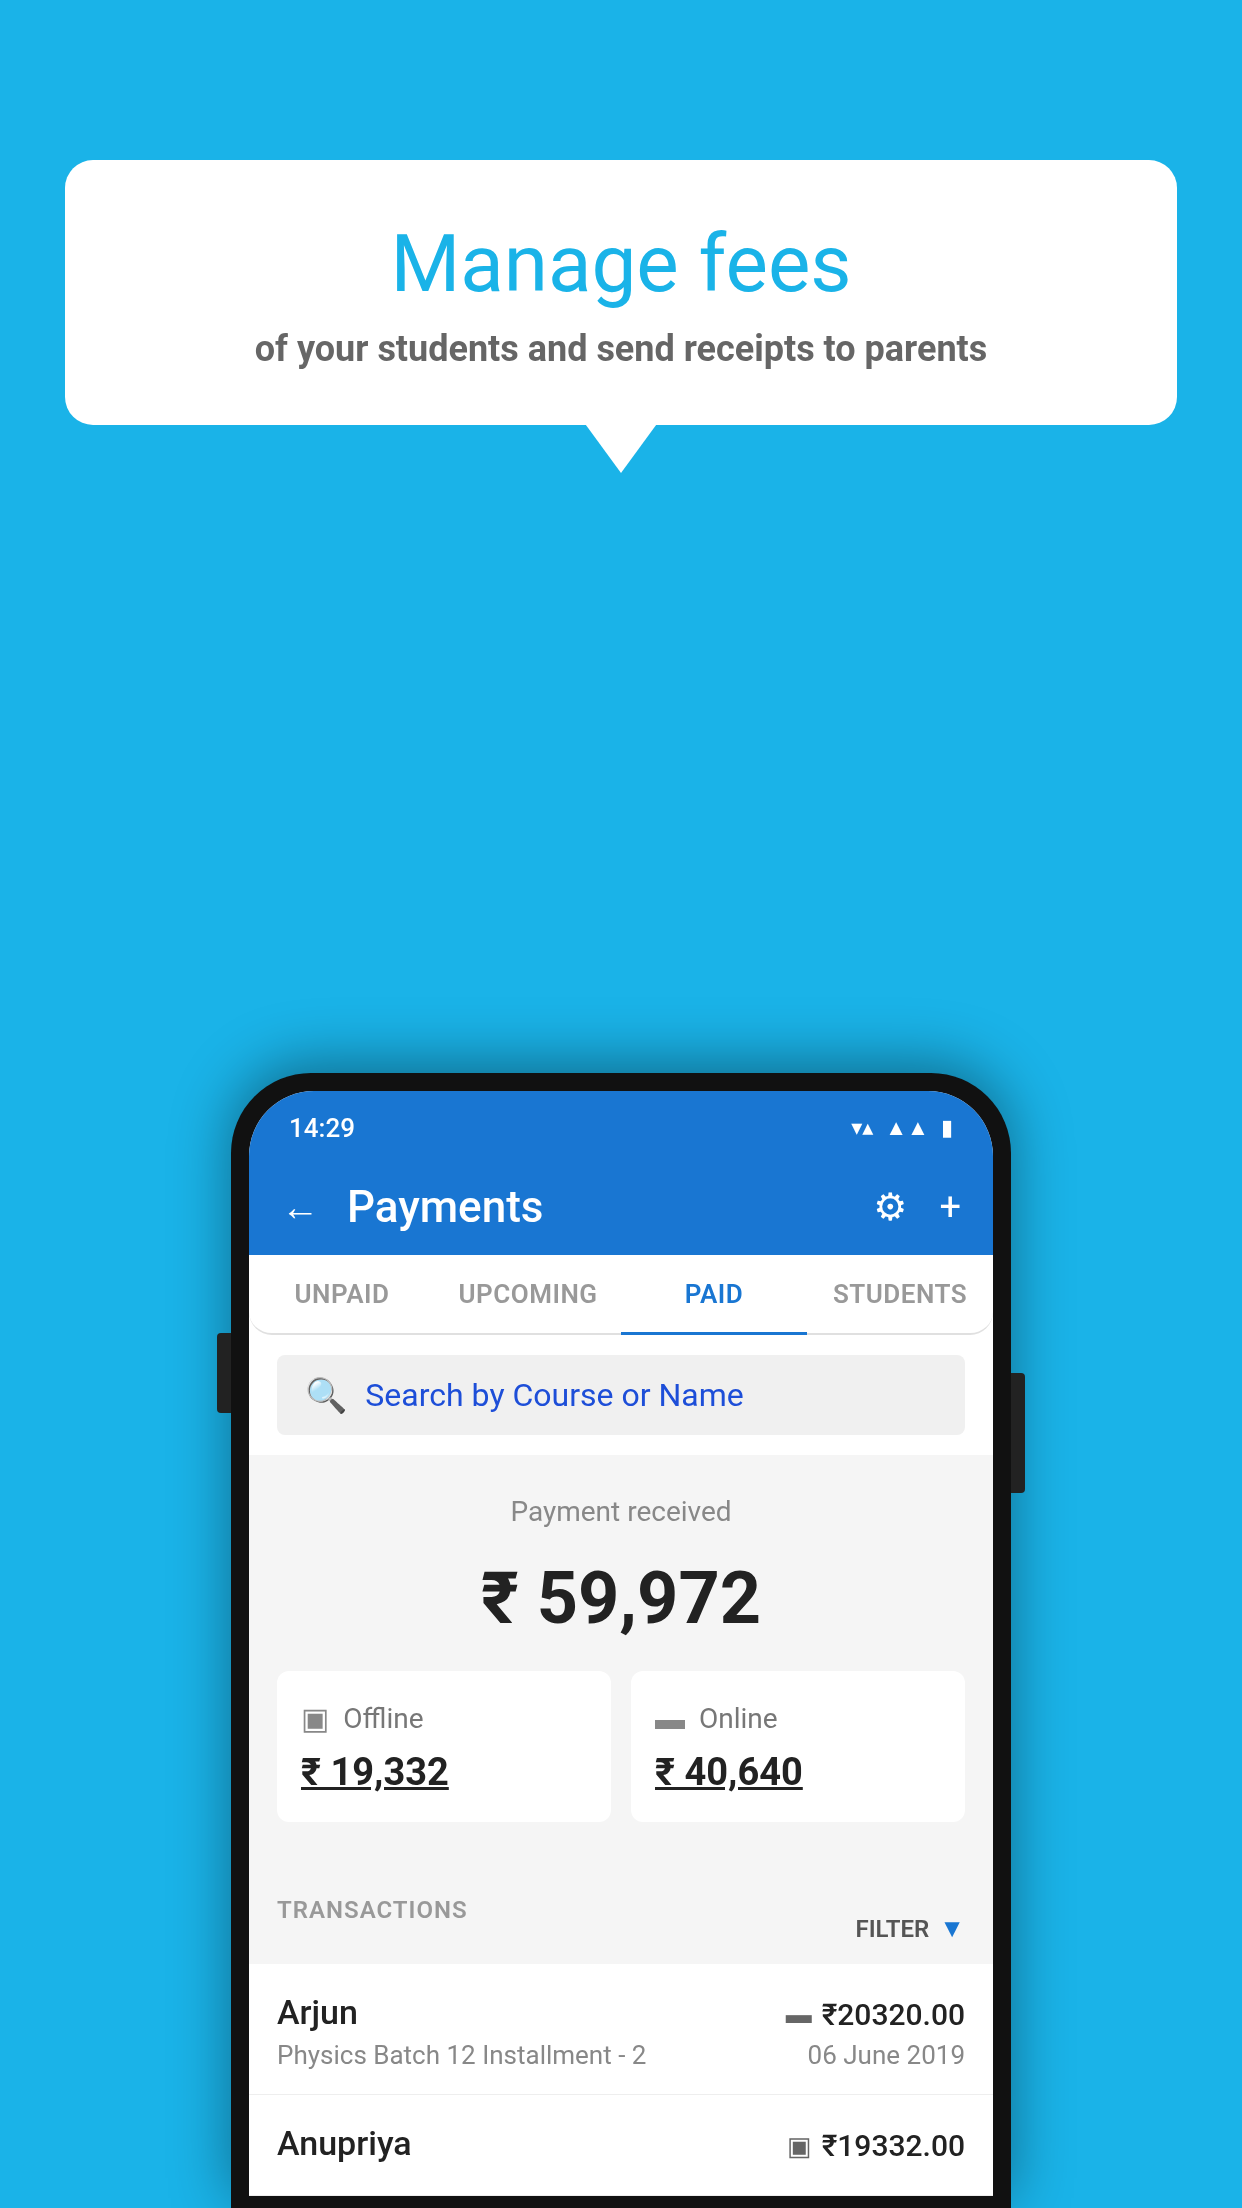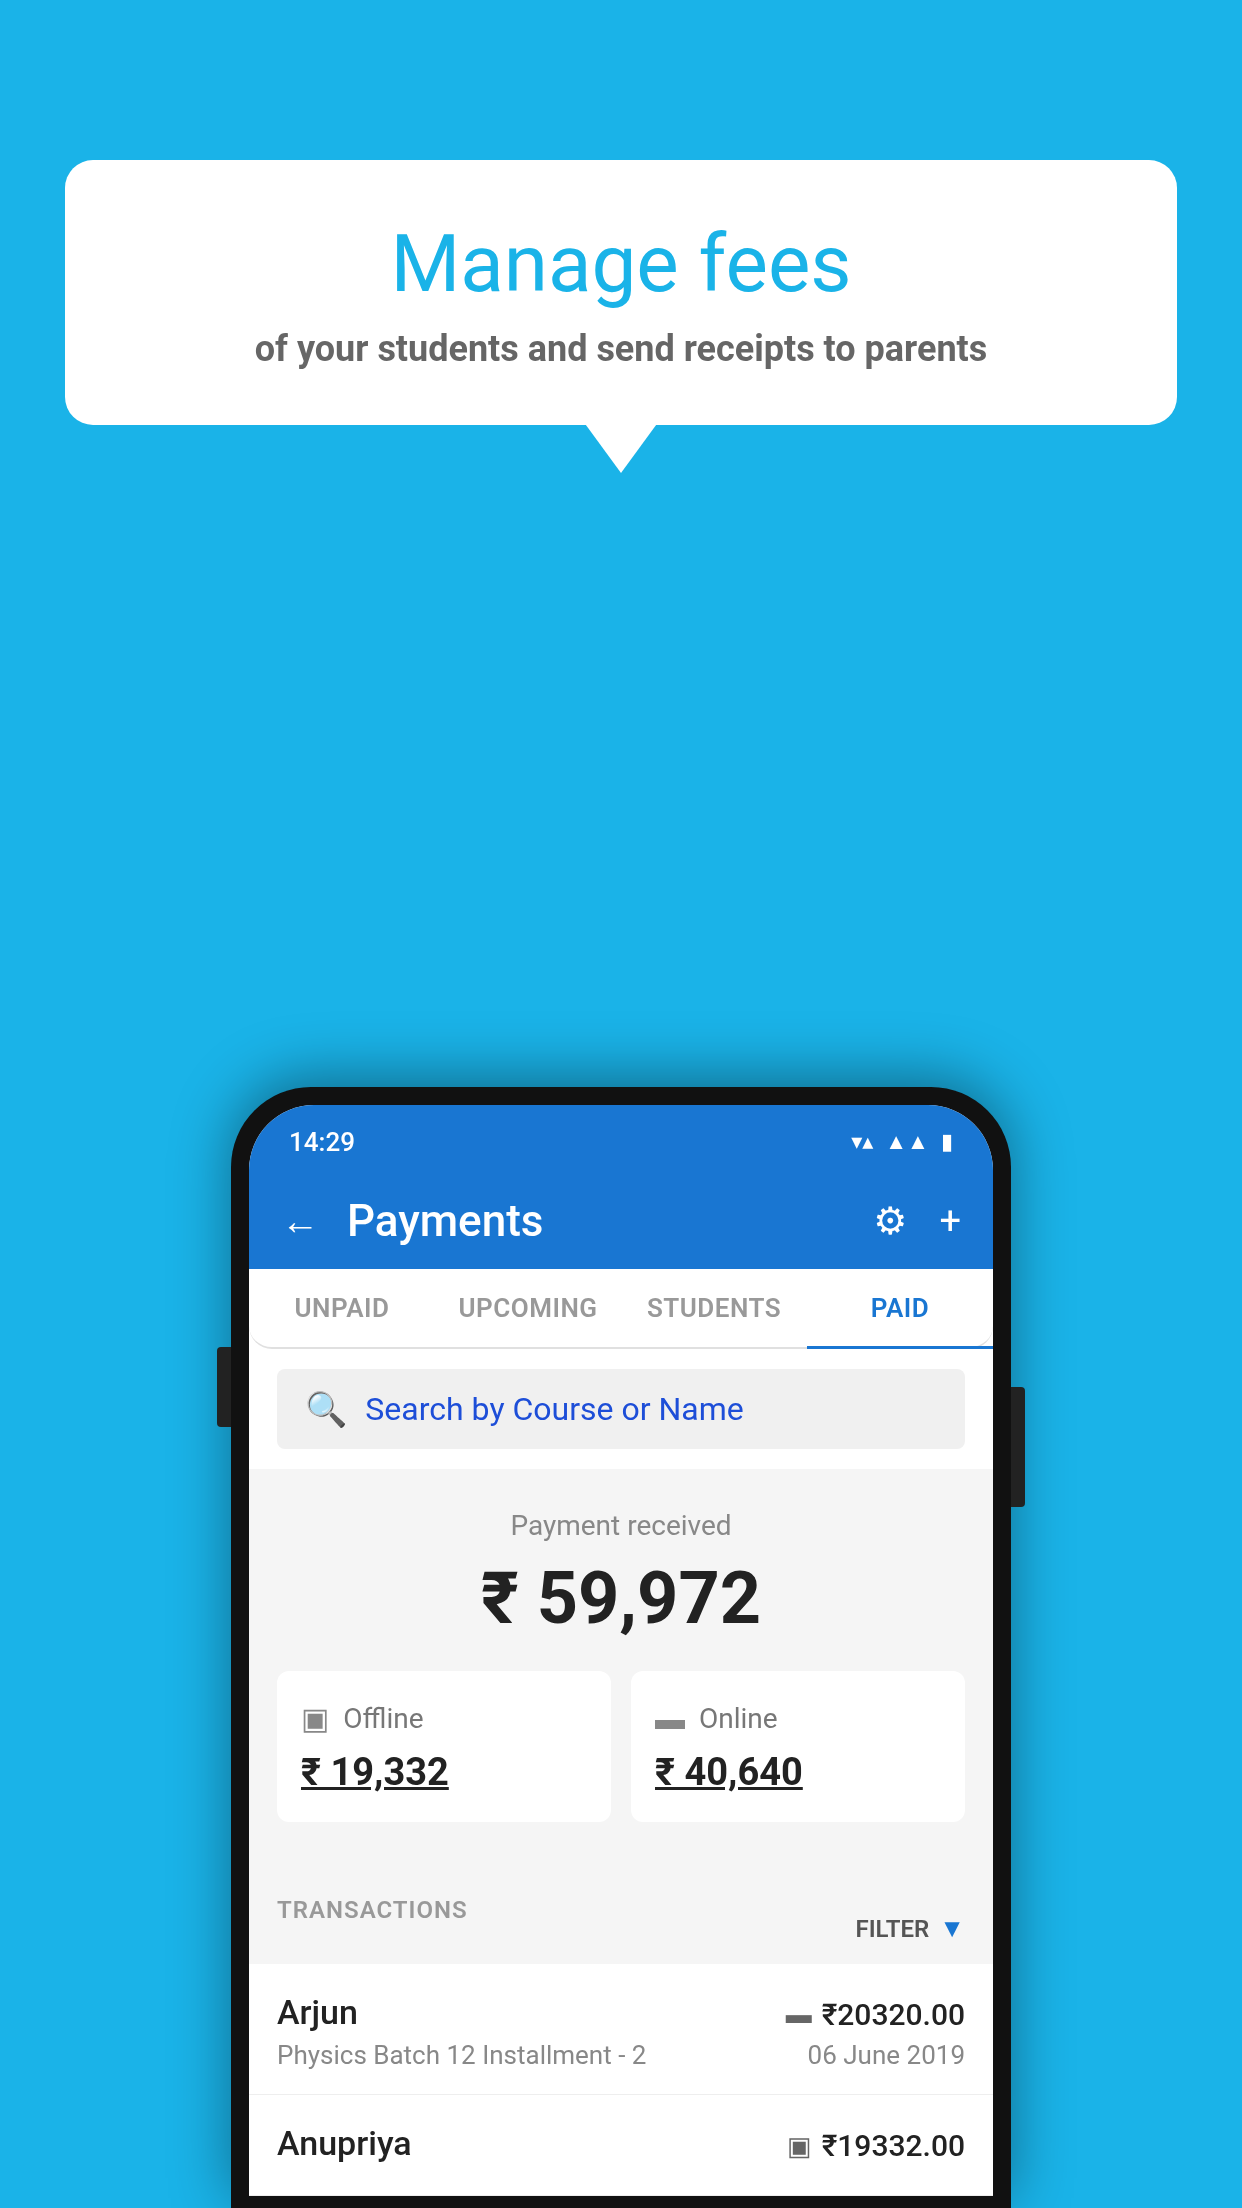--- a/index.html
+++ b/index.html
@@ -238,21 +238,21 @@
     
     .payment-section {
       background: #f5f5f5;
       padding: 40px 28px 30px;
       text-align: center;
     }
 
     .payment-label {
       color: #888;
       font-size: 28px;
-      margin-bottom: 14px;
+      margin-bottom: 28px;
     }
 
     .payment-amount {
       color: #222;
       font-size: 72px;
       font-weight: 700;
     }
 
     
     .payment-cards {
@@ -407,25 +407,25 @@
         </div>
       </div>
 
       <div class="tabs">
         <div class="tab">
           <span>UNPAID</span>
         </div>
         <div class="tab">
           <span>UPCOMING</span>
         </div>
+        <div class="tab active">
+          <span>PAID</span>
+        </div>
         <div class="tab">
           <span>STUDENTS</span>
-        </div>
-        <div class="tab active">
-          <span>PAID</span>
         </div>
       </div>
 
       <div class="content">
 
         <div class="search-container">
           <div class="search-box">
             <span class="search-icon-el">🔍</span>
             <span class="search-placeholder">Search by Course or Name</span>
           </div>

